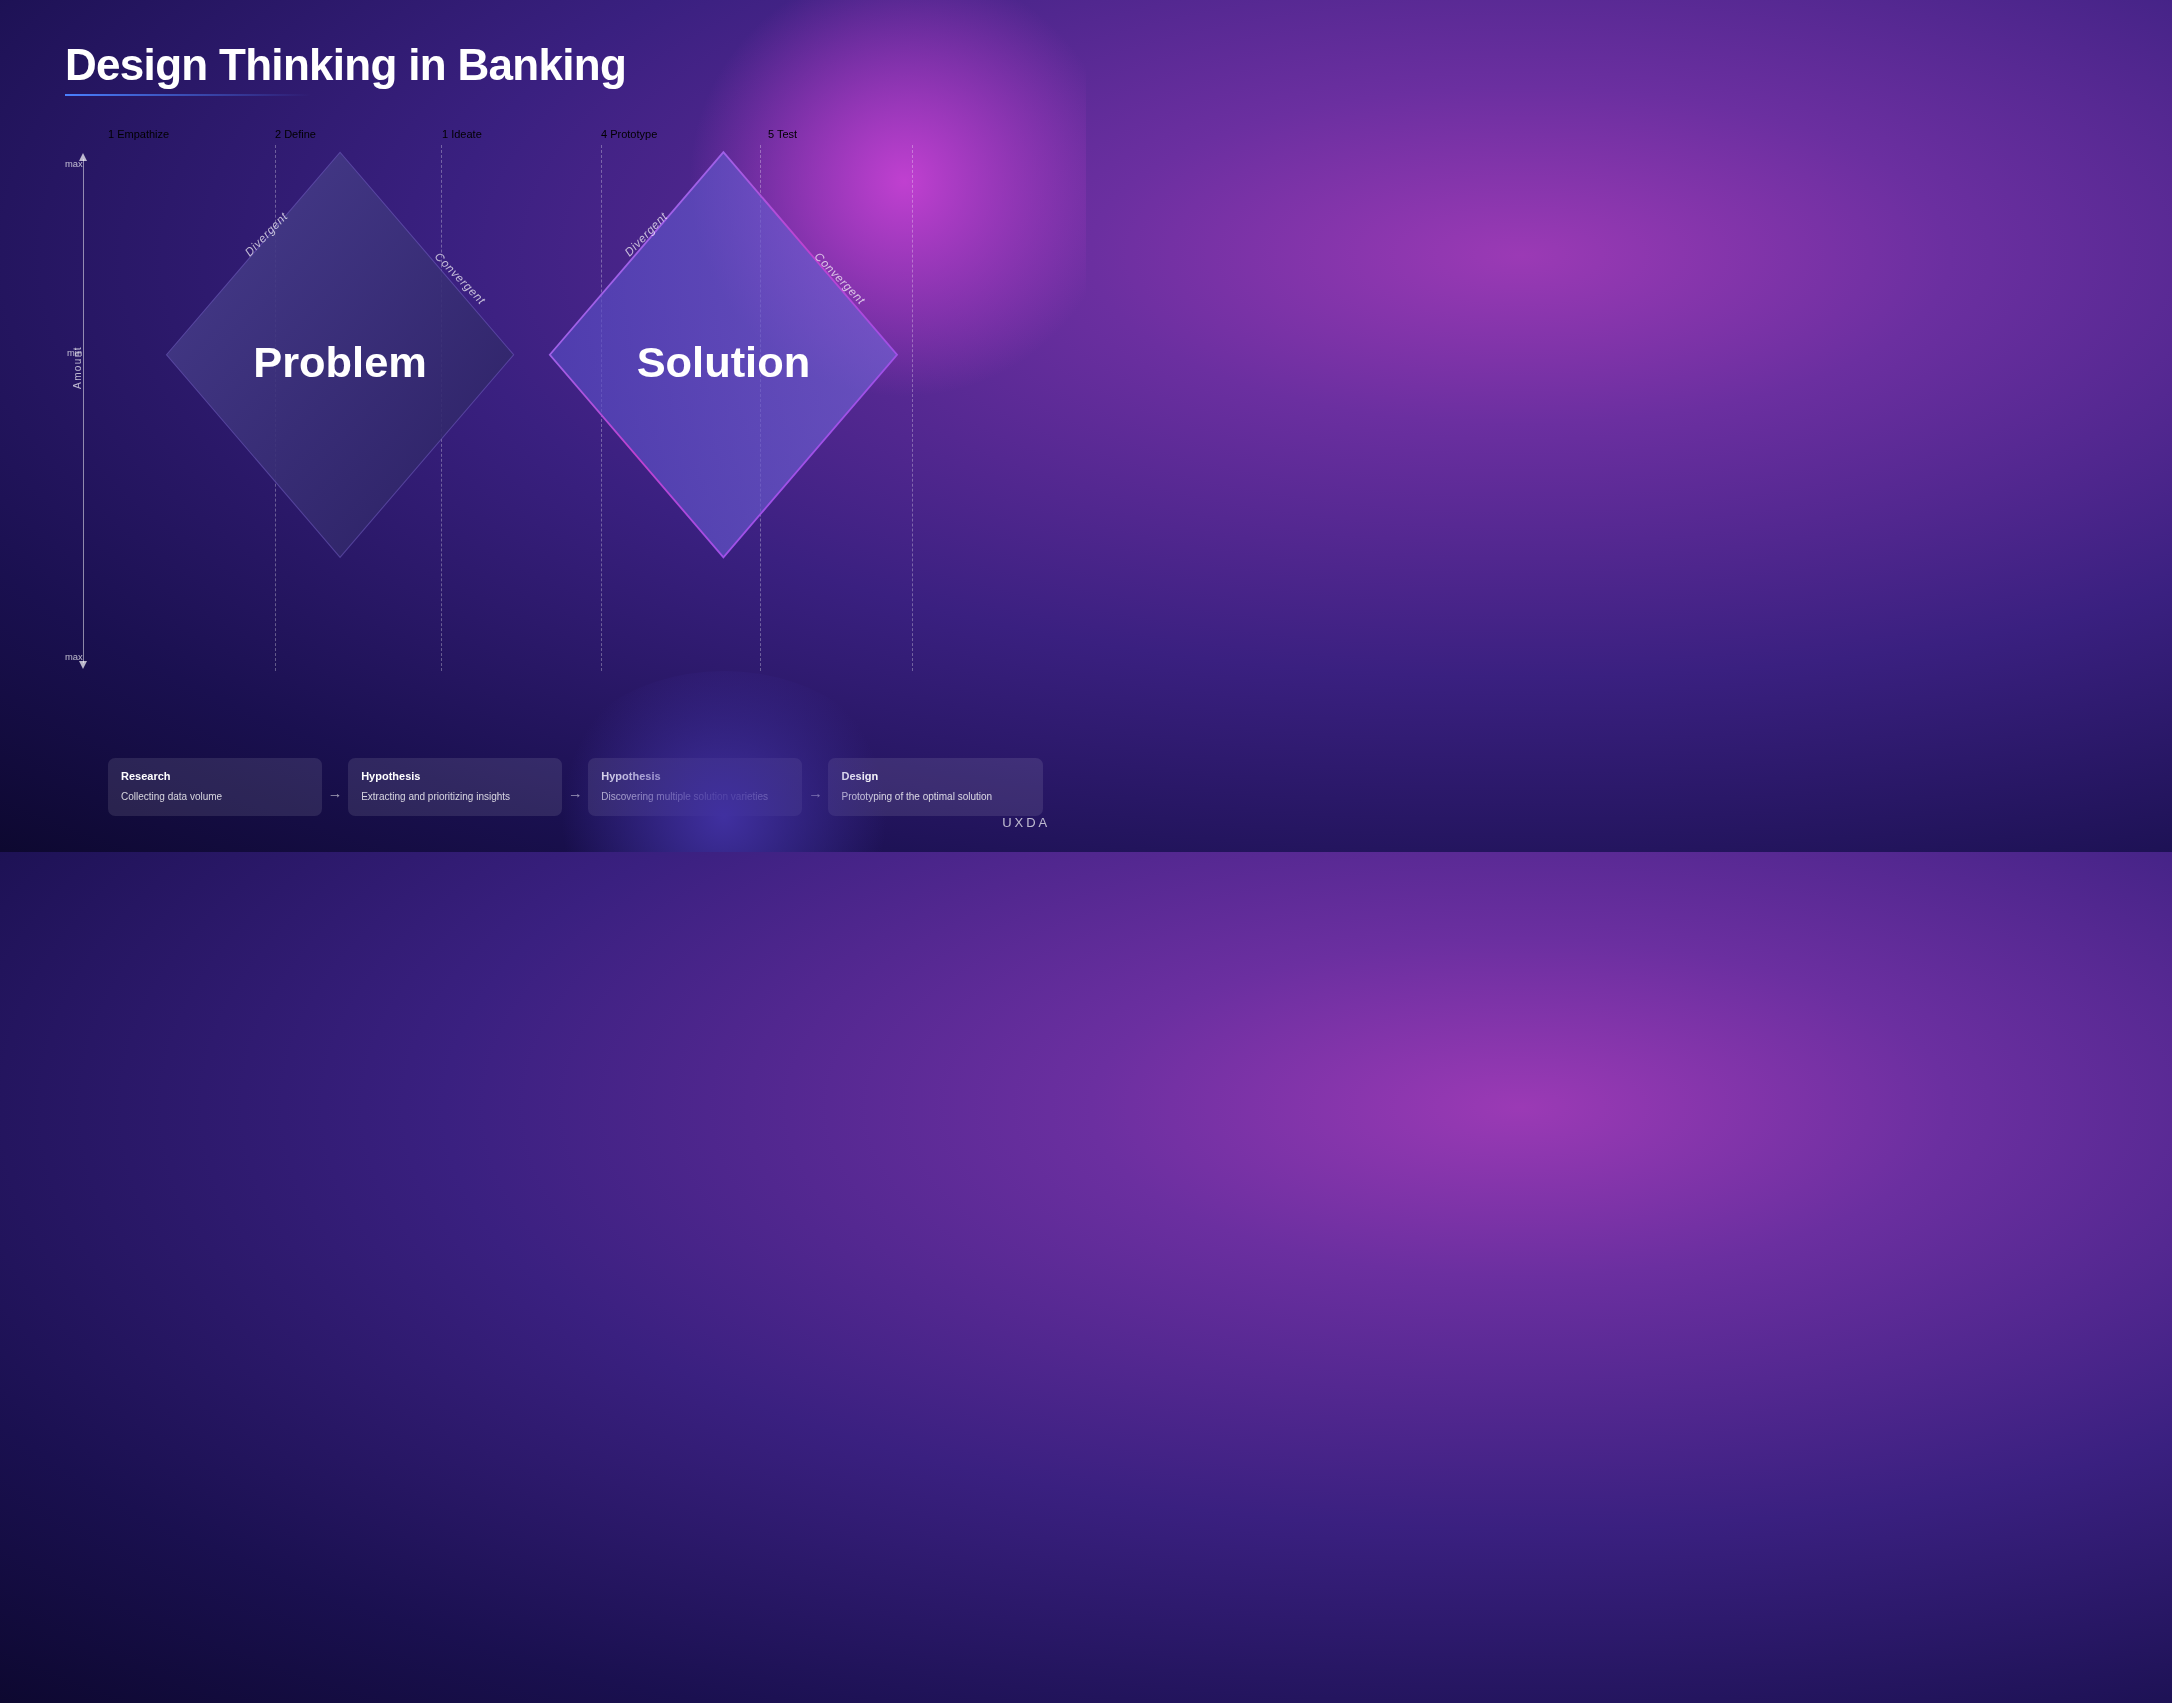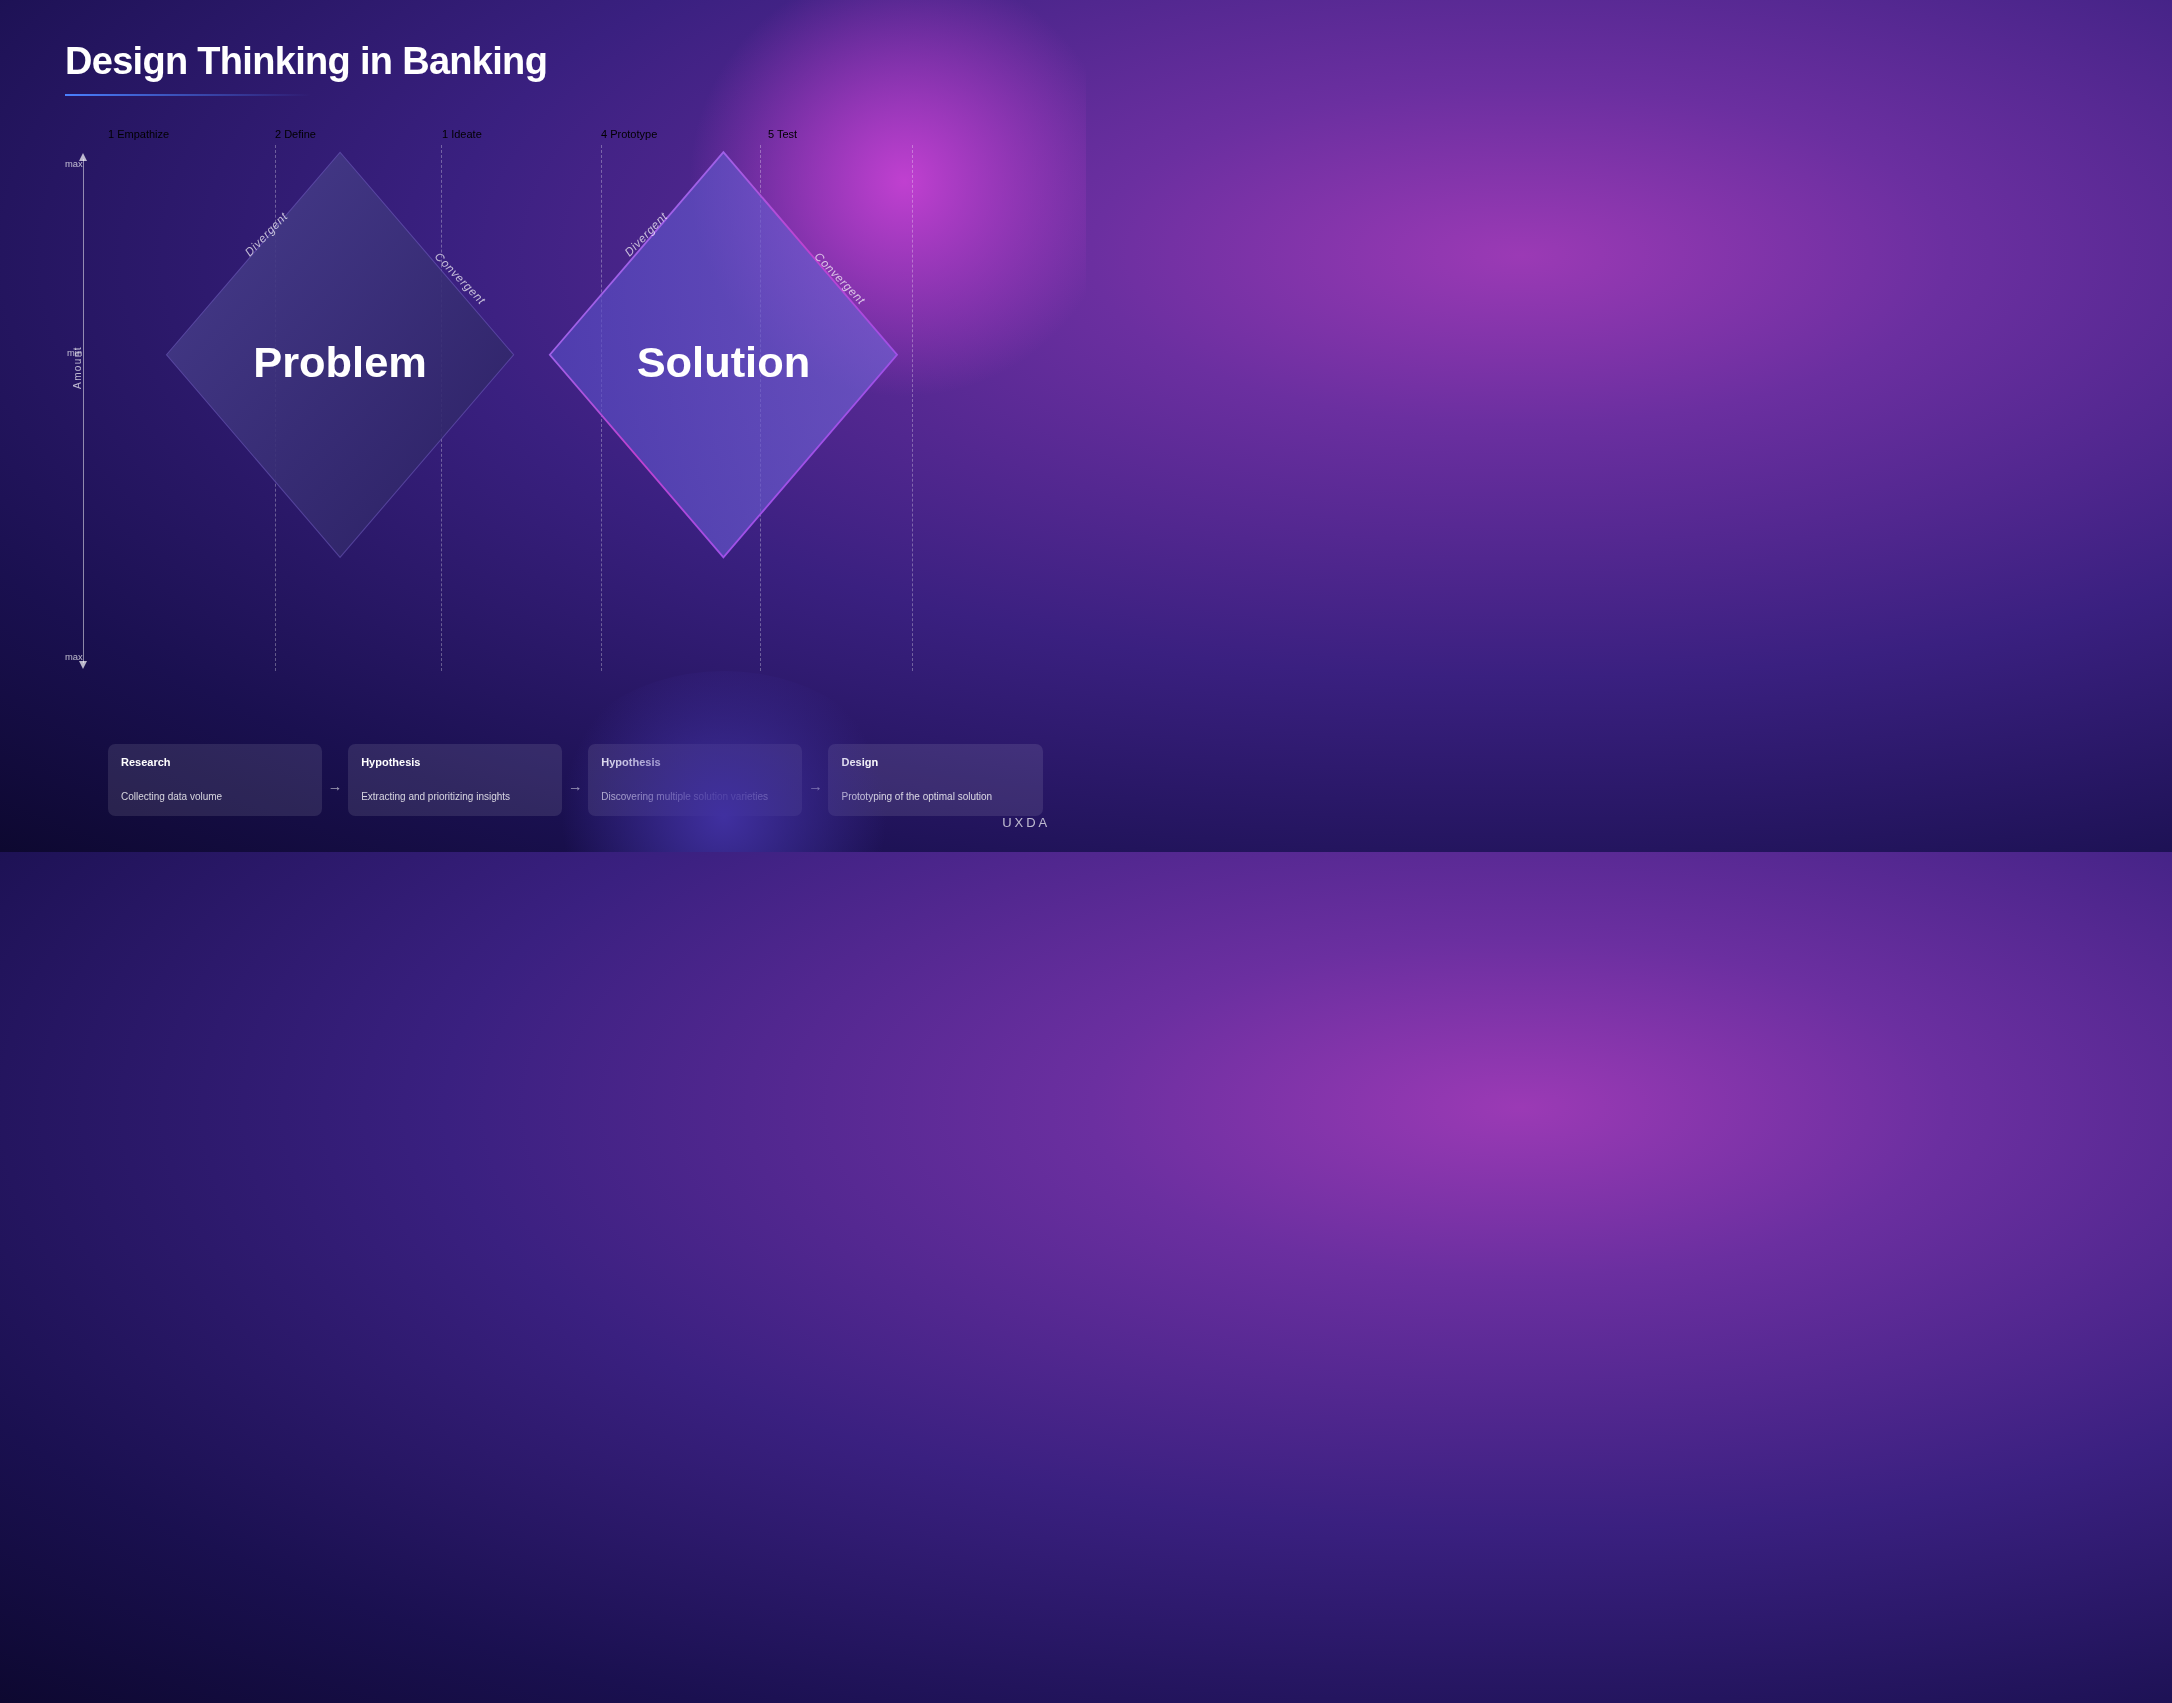--- a/index.html
+++ b/index.html
@@ -36,21 +36,21 @@
       height: 290px;
       background: radial-gradient(circle, #4030a0 0%, transparent 70%);
       border-radius: 50%;
       pointer-events: none;
     }
 
     .page-title {
       position: absolute;
       top: 40px;
       left: 65px;
-      font-size: 38px;
+      font-size: 44px;
       font-weight: 900;
       color: white;
       letter-spacing: -0.7px;
     }
 
     .title-underline {
       position: absolute;
       top: 94px;
       left: 65px;
       width: 246px;
@@ -171,21 +171,21 @@
       background: rgba(255,255,255,0.1);
       border-radius: 7.2px;
       padding: 11.6px 13px;
       flex: 1;
     }
 
     .card-title {
       font-size: 11px;
       font-weight: 800;
       color: white;
-      margin-bottom: 22px;
+      margin-bottom: 8px;
     }
 
     .card-text {
       font-size: 10px;
       color: rgba(255,255,255,0.8);
       line-height: 1.4;
     }
 
     
     .uxda-logo {

